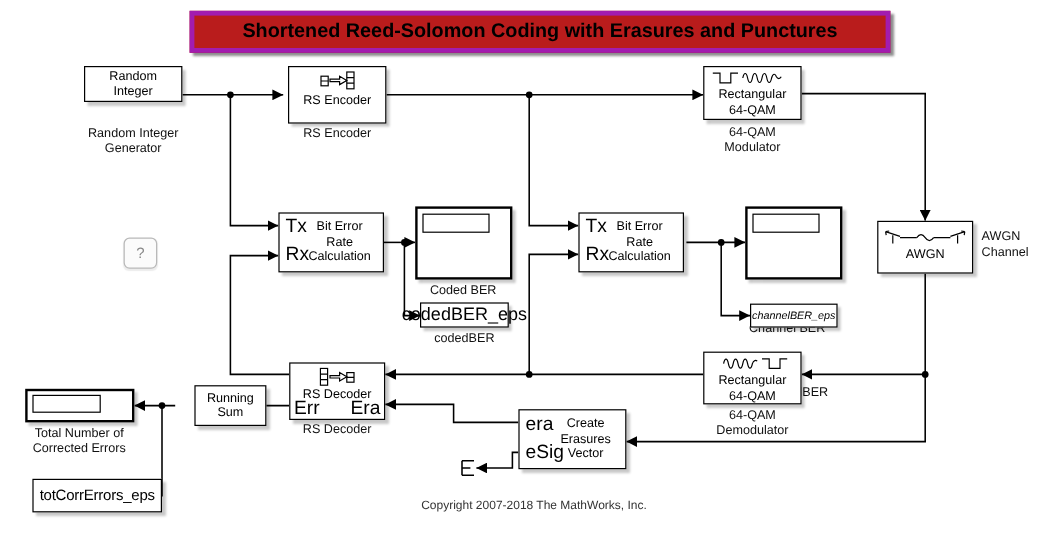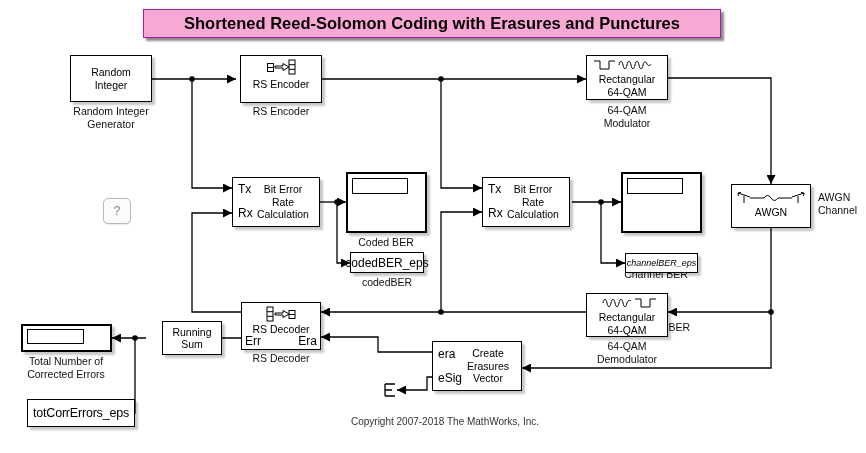--- a/index.html
+++ b/index.html
@@ -12,26 +12,26 @@
     box-shadow:3px 3px 2px rgba(0,0,0,0.22);box-sizing:border-box;
   }
   .blocktext{
     display:block;width:100%;text-align:center;font-size:10.5px;line-height:12.5px;
     white-space:pre-line;color:#000;
   }
   .label{
     position:absolute;font-size:10.5px;line-height:12.5px;text-align:center;
     white-space:pre-line;color:#111;
   }
-  .port{position:absolute;font-size:12px;line-height:10px;color:#000;}
+  .port{position:absolute;font-size:16px;line-height:10px;color:#000;}
   .innerrect{position:absolute;border:1.2px solid #000;background:#fff;box-sizing:border-box;}
   #wires{position:absolute;left:0;top:0;width:866px;height:453px;}
   #title-box{
-    position:absolute;left:143px;top:9px;width:576px;height:27px;
-    background:#f9a8d4;border:1px solid #a21caf;box-shadow:3px 3px 2px rgba(0,0,0,0.45);
+    position:absolute;left:158px;top:9px;width:576px;height:27px;
+    background:#b91c1c;border:4px solid #a21caf;box-shadow:3px 3px 2px rgba(0,0,0,0.45);
     display:flex;align-items:center;justify-content:center;
     font-size:16.5px;font-weight:bold;white-space:nowrap;
   }
   #help-btn{
     position:absolute;left:103px;top:198px;width:26px;height:24px;
     border:1px solid #b9b9b9;border-radius:5px;background:#fbfbfb;
     color:#8a8a8a;font-size:12.5px;display:flex;align-items:center;justify-content:center;
     box-shadow:0 1px 1px rgba(0,0,0,0.08);
   }
   #copyright{
@@ -81,21 +81,21 @@
   </svg>
 
   <div id="title-box">
     <span>Shortened Reed-Solomon Coding with Erasures and Punctures</span>
   </div>
 
   <div id="help-btn">
     <span>?</span>
   </div>
 
-  <div class="block" style="left:70px;top:55px;width:82px;height:47px;display:flex;align-items:center;">
+  <div class="block" style="left:70px;top:55px;width:82px;height:30px;display:flex;align-items:center;">
     <span class="blocktext">Random
 Integer</span>
   </div>
   <div class="label" style="left:51px;top:105px;width:120px;">Random Integer
 Generator</div>
 
   <div class="block" style="left:240px;top:55px;width:82px;height:48px;">
     <svg width="30" height="16" style="display:block;margin:3px auto 0;" viewBox="0 0 30 16">
       <rect x="1.5" y="4.5" width="6" height="8" fill="none" stroke="#000"></rect>
       <line x1="1.5" y1="8.5" x2="7.5" y2="8.5" stroke="#000"></line>
@@ -138,21 +138,21 @@
 Rate
 Calculation</span>
   </div>
 
   <div class="block" style="left:346px;top:172px;width:81px;height:61px;border-width:2px;">
     <div class="innerrect" style="left:4px;top:4px;width:56px;height:16px;"></div>
   </div>
   <div class="label" style="left:326px;top:236px;width:120px;">Coded BER</div>
 
   <div class="block" style="left:350px;top:252px;width:74px;height:21px;border-width:1.5px;display:flex;align-items:center;justify-content:center;">
-    <span style="font-size:12px;">codedBER_eps</span>
+    <span style="font-size:15px;">codedBER_eps</span>
   </div>
   <div class="label" style="left:327px;top:276px;width:120px;">codedBER</div>
 
   <div class="block" style="left:482px;top:177px;width:88px;height:50px;">
     <span class="port" style="left:5px;top:6px;">Tx</span>
     <span class="port" style="left:5px;top:30px;">Rx</span>
     <span class="blocktext" style="padding:5px 2px 0 16px;box-sizing:border-box;">Bit Error
 Rate
 Calculation</span>
   </div>

